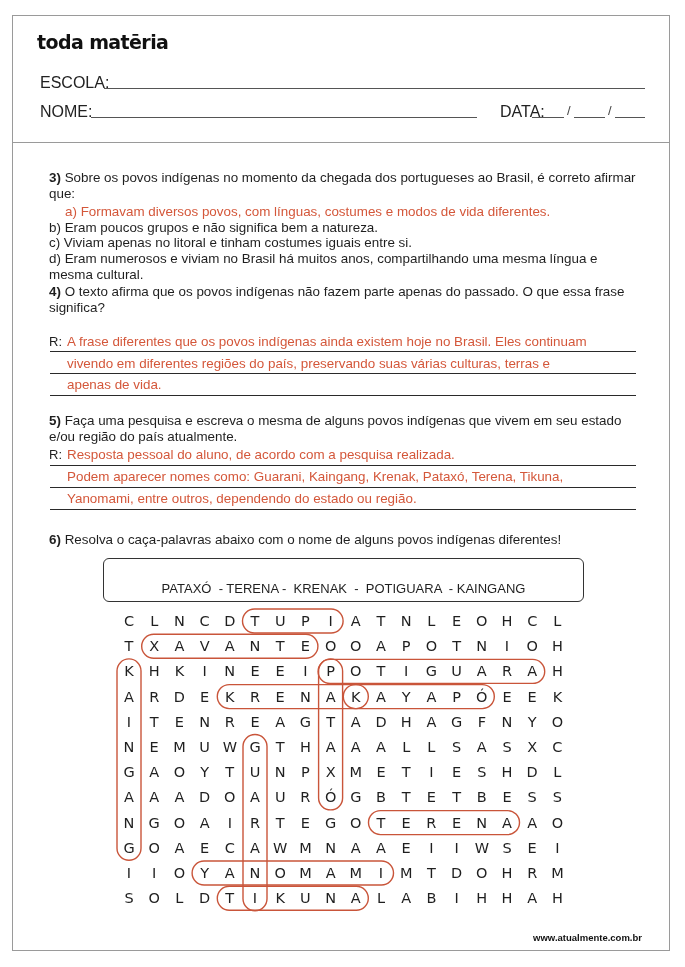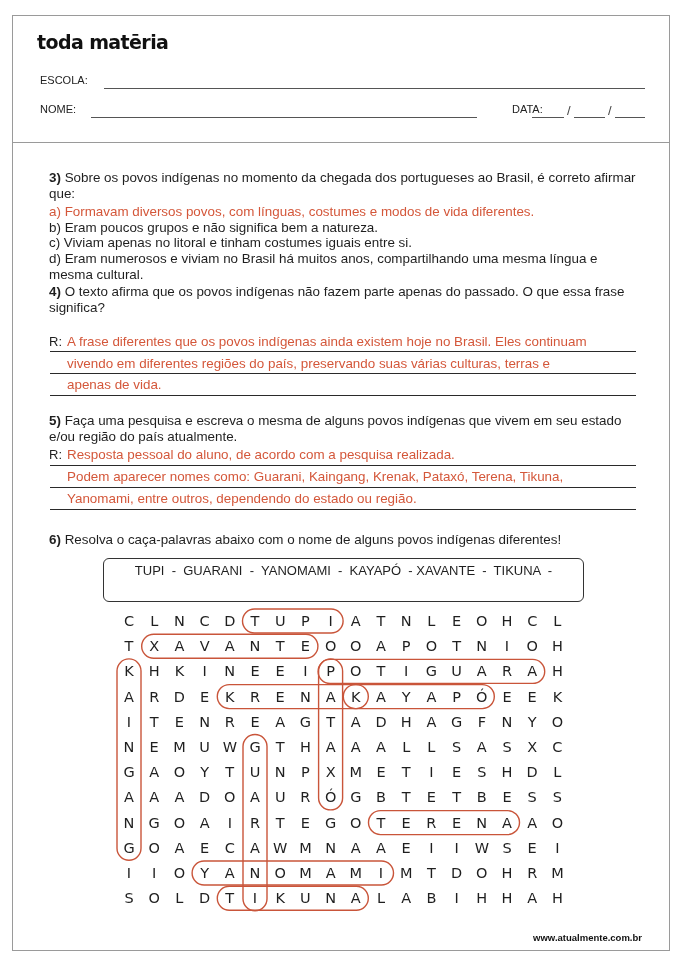--- a/index.html
+++ b/index.html
@@ -1,26 +1,26 @@
 <!DOCTYPE html>
 <html><head>
   <meta charset="utf-8">
   <style>
     html, body { margin: 0; padding: 0; background: #ffffff; }
     body { width: 685px; height: 967px; position: relative; overflow: hidden; font-family: "Liberation Sans", sans-serif; color: #1f1f1f; }
     .frame { position: absolute; left: 12px; top: 15px; width: 658px; height: 936px; border: 1.5px solid #9a9a9a; box-sizing: border-box; }
     .divider { position: absolute; left: 12px; top: 142px; width: 658px; height: 0; border-top: 1.5px solid #9a9a9a; }
     .logo { position: absolute; left: 37px; top: 31px; font-family: "DejaVu Sans", sans-serif; font-size: 19px; font-weight: bold; letter-spacing: -0.6px; color: #111; }
-    .hdr-label { position: absolute; font-size: 11px; color: #222; }
+    .hdr-label { position: absolute; font-size: 16px; color: #222; }
     .hline { position: absolute; border-top: 1px solid #555; height: 0; }
     .slash { position: absolute; font-size: 13px; color: #444; }
     .q { position: absolute; left: 49px; width: 590px; font-size: 13.4px; line-height: 16px; color: #1f1f1f; }
     .q b { font-weight: bold; }
     .opt { position: absolute; left: 49px; width: 590px; font-size: 13.4px; line-height: 16px; color: #1f1f1f; }
-    .opt.correct { color: #d4573a; }
+    .opt.correct { color: #d4573a; margin-left: 16px; }
     .r-label { position: absolute; left: 49px; font-size: 13px; color: #1f1f1f; }
     .ans { position: absolute; left: 67px; font-size: 13.4px; color: #d4573a; white-space: nowrap; }
     .ansline { position: absolute; left: 50px; width: 586px; height: 0; border-top: 1.3px solid #2a2a2a; }
     .words-box { position: absolute; left: 103px; top: 558px; width: 481px; height: 44px; border: 1.3px solid #333; border-radius: 6px; box-sizing: border-box; }
     .words-line { position: absolute; left: 0; width: 100%; text-align: center; font-size: 13px; color: #1f1f1f; white-space: pre; }
     #grid { position: absolute; left: 0; top: 0; width: 685px; height: 967px; }
     .cell { position: absolute; width: 20px; height: 20px; margin-left: -10px; margin-top: -10px; text-align: center; line-height: 20px; font-family: "DejaVu Sans", sans-serif; font-size: 14.5px; color: #1f1f1f; }
     .footer { position: absolute; right: 43px; top: 932px; font-size: 9.5px; font-weight: bold; color: #111; }
   </style>
 </head>
@@ -30,21 +30,21 @@
 <div class="divider"></div>
 
 <div class="logo">toda matēria</div>
 
 <span class="hdr-label" style="left:40px; top:74px;">ESCOLA:</span>
 <div class="hline" style="left:104px; top:88px; width:541px;"></div>
 
 <span class="hdr-label" style="left:40px; top:103px;">NOME:</span>
 <div class="hline" style="left:91px; top:117px; width:386px;"></div>
 
-<span class="hdr-label" style="left:512px; top:103px;">DATA:</span>
+<span class="hdr-label" style="left:500px; top:103px;">DATA:</span>
 <div class="hline" style="left:532px; top:117px; width:32px;"></div>
 <span class="slash" style="left:567px; top:103px;">/</span>
 <div class="hline" style="left:574px; top:117px; width:31px;"></div>
 <span class="slash" style="left:608px; top:103px;">/</span>
 <div class="hline" style="left:615px; top:117px; width:30px;"></div>
 
 <div class="q" style="top:170px;">
   <b>3)</b>
   <span>Sobre os povos indígenas no momento da chegada dos portugueses ao Brasil, é correto afirmar que:</span>
 </div>
@@ -75,21 +75,21 @@
 <span class="ans" style="top:469px;">Podem aparecer nomes como: Guarani, Kaingang, Krenak, Pataxó, Terena, Tikuna,</span>
 <div class="ansline" style="top:487px;"></div>
 <span class="ans" style="top:491px;">Yanomami, entre outros, dependendo do estado ou região.</span>
 <div class="ansline" style="top:509px;"></div>
 
 <div class="q" style="top:532px;">
   <b>6)</b>
   <span>Resolva o caça-palavras abaixo com o nome de alguns povos indígenas diferentes!</span>
 </div>
 <div class="words-box">
-  <div class="words-line" style="top:4px;">TUPI  -  GUARANI  -  YANOMAMI  -  KAYAPÓ  - XAVANTE  -  TIKUNA  -</div>
+  <div class="words-line" style="top:22px;">PATAXÓ  - TERENA -  KRENAK  -  POTIGUARA  - KAINGANG</div>
 </div>
 
 <svg id="grid" xmlns="http://www.w3.org/2000/svg">
     <rect x="242.5" y="609" width="100.6" height="24" rx="12" ry="12" fill="none" stroke="#c9553a" stroke-width="1.4"></rect>
     <rect x="141.7" y="634.2" width="176.2" height="24" rx="12" ry="12" fill="none" stroke="#c9553a" stroke-width="1.4"></rect>
     <rect x="318.1" y="659.4" width="226.6" height="24" rx="12" ry="12" fill="none" stroke="#c9553a" stroke-width="1.4"></rect>
     <rect x="217.3" y="684.6" width="151" height="24" rx="12" ry="12" fill="none" stroke="#c9553a" stroke-width="1.4"></rect>
     <rect x="343.29999999999995" y="684.6" width="151" height="24" rx="12" ry="12" fill="none" stroke="#c9553a" stroke-width="1.4"></rect>
     <rect x="368.5" y="810.6" width="151" height="24" rx="12" ry="12" fill="none" stroke="#c9553a" stroke-width="1.4"></rect>
     <rect x="192.1" y="861" width="201.4" height="24" rx="12" ry="12" fill="none" stroke="#c9553a" stroke-width="1.4"></rect>

